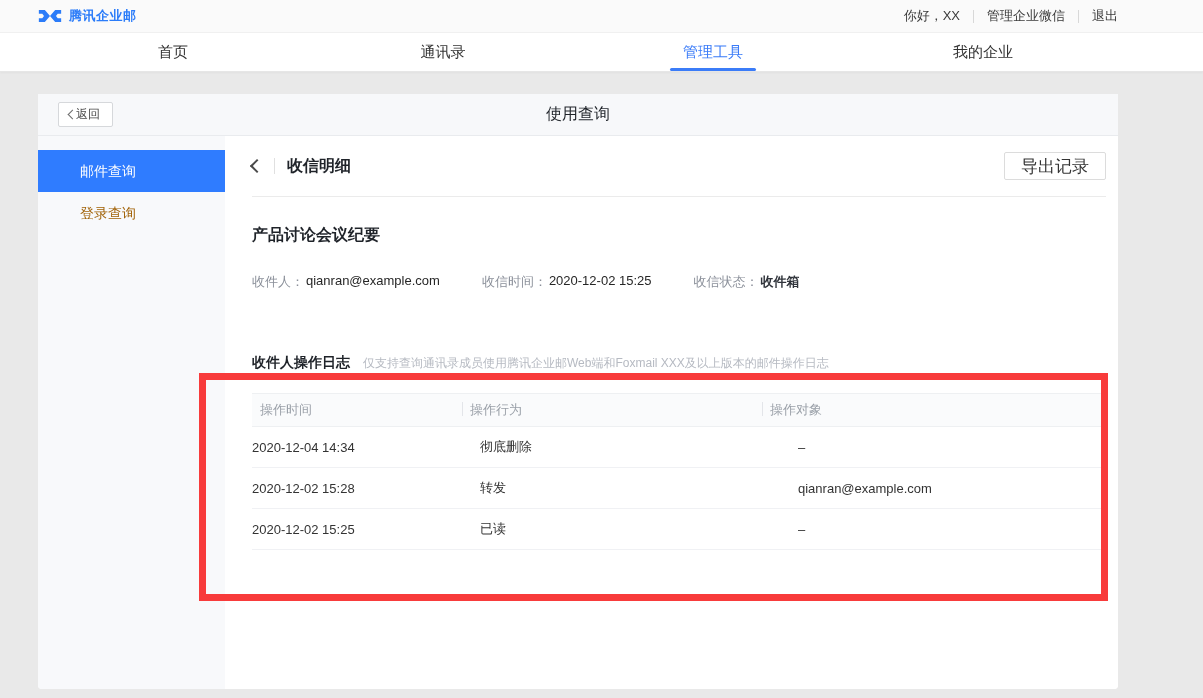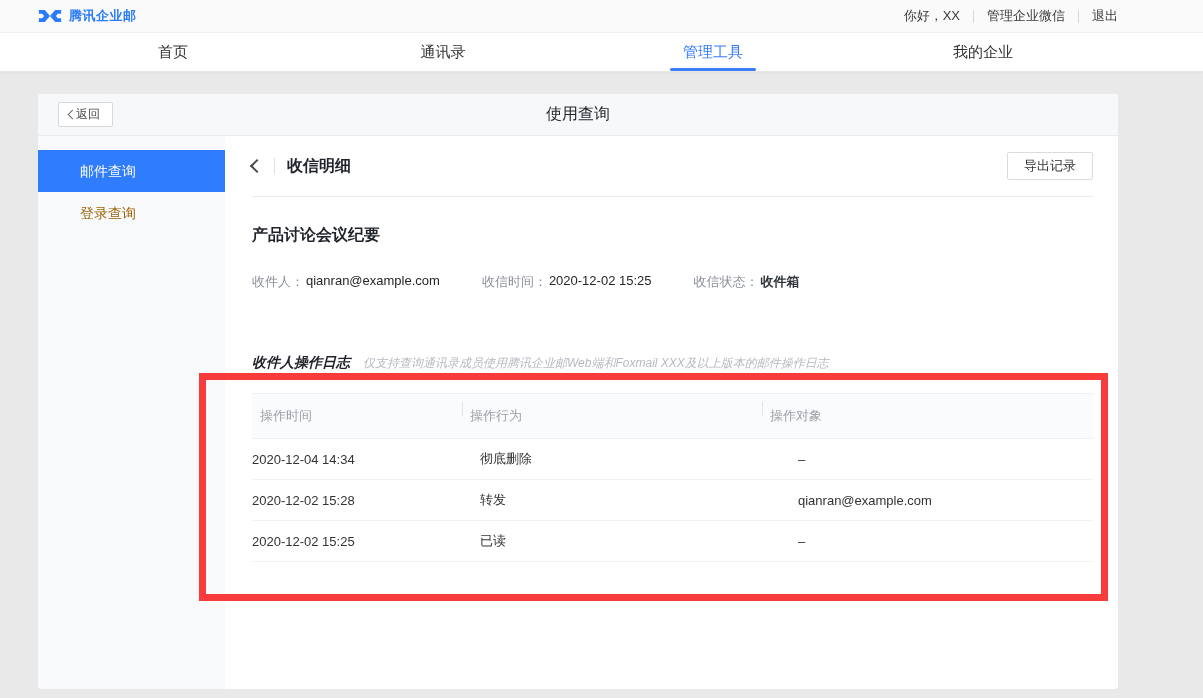--- a/index.html
+++ b/index.html
@@ -31,43 +31,43 @@
   .chev { width:7px; height:7px; border-left:1.5px solid #6b6b6b; border-bottom:1.5px solid #6b6b6b; transform:rotate(45deg); display:inline-block; }
 
   .card-body { flex:1; display:flex; min-height:0; }
 
   
   .sidebar { width:187px; flex:0 0 187px; background:#f8f9fb; padding-top:14px; }
   .side-item { height:42px; line-height:42px; padding-left:42px; font-size:14px; color:#a16207; cursor:pointer; }
   .side-item.active { background:#2f7cff; color:#ffffff; }
 
   
-  .main { flex:1; background:#ffffff; padding:0 25px 0 27px; }
+  .main { flex:1; background:#ffffff; padding:0 12px 0 27px; }
   .detail-header { height:61px; display:flex; align-items:center; border-bottom:1px solid #ebebeb; }
   .detail-back { display:flex; align-items:center; cursor:pointer; }
   .chev-lg { width:10px; height:10px; border-left:2px solid #4a4a4a; border-bottom:2px solid #4a4a4a; transform:rotate(45deg); display:inline-block; }
   .vdiv { width:1px; height:16px; background:#e0e0e0; margin:0 12px 0 12px; }
   .detail-title { font-size:16px; font-weight:bold; color:#1f2329; }
-  .export-btn { margin-left:auto; height:28px; padding:0 16px; background:#ffffff; border:1px solid #dcdcdc; border-radius:2px; font-size:13px; color:#333333; cursor:pointer; }
+  .export-btn { margin-left:auto; height:28px; padding:0 16px; background:#ffffff; border:1px solid #dcdcdc; border-radius:2px; font-size:17px; color:#333333; cursor:pointer; }
 
   .subject { margin-top:28px; font-size:16px; font-weight:bold; color:#1f2329; }
   .meta-row { margin-top:27px; display:flex; font-size:13px; }
   .meta-seg { display:flex; }
   .meta-seg + .meta-seg { margin-left:42px; }
   .meta-label { color:#8b909a; }
   .meta-value { color:#262626; margin-left:2px; }
   .meta-value.status { font-weight:bold; color:#30343b; }
 
-  .log-head { margin-top:63px; display:flex; align-items:center;font-style:italic; }
+  .log-head { margin-top:63px; display:flex; align-items:center; }
   .log-title { font-size:14px; font-weight:bold; color:#1f2329; }
   .log-note { font-size:12px; color:#b6bac2; margin-left:13px; }
 
   .log-table { margin-top:21px; }
   .lt-row { display:grid; grid-template-columns:210px 300px 1fr; }
-  .lt-head { height:46px; background:#fafbfc; border-top:1px solid #eef0f2; border-bottom:1px solid #eef0f2; }
+  .lt-head { height:34px; background:#fafbfc; border-top:1px solid #eef0f2; border-bottom:1px solid #eef0f2; }
   .lt-head .lt-cell { position:relative; display:flex; align-items:center; padding-left:8px; font-size:13px; color:#9aa0a8; }
   .lt-head .lt-cell + .lt-cell::before { content:""; position:absolute; left:0; top:8px; width:1px; height:14px; background:#e3e5e9; }
   .lt-body .lt-row { height:41px; border-bottom:1px solid #f0f1f4;gap:18px; }
   .lt-body .lt-cell { display:flex; align-items:center; font-size:13px; color:#333333; }
   .detail-link { color:#3b7cf8; margin-left:8px; cursor:pointer; }
 
   
   .annotation { position:absolute; left:199px; top:373px; width:909px; height:228px; border:7px solid #f83b3b; pointer-events:none; }
 </style>
 </head>

